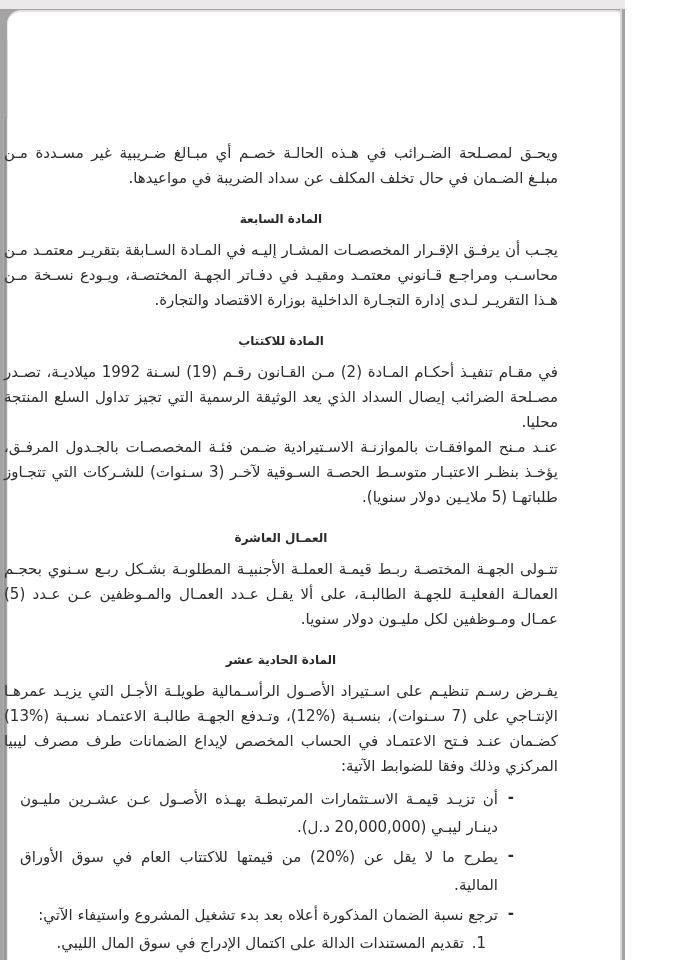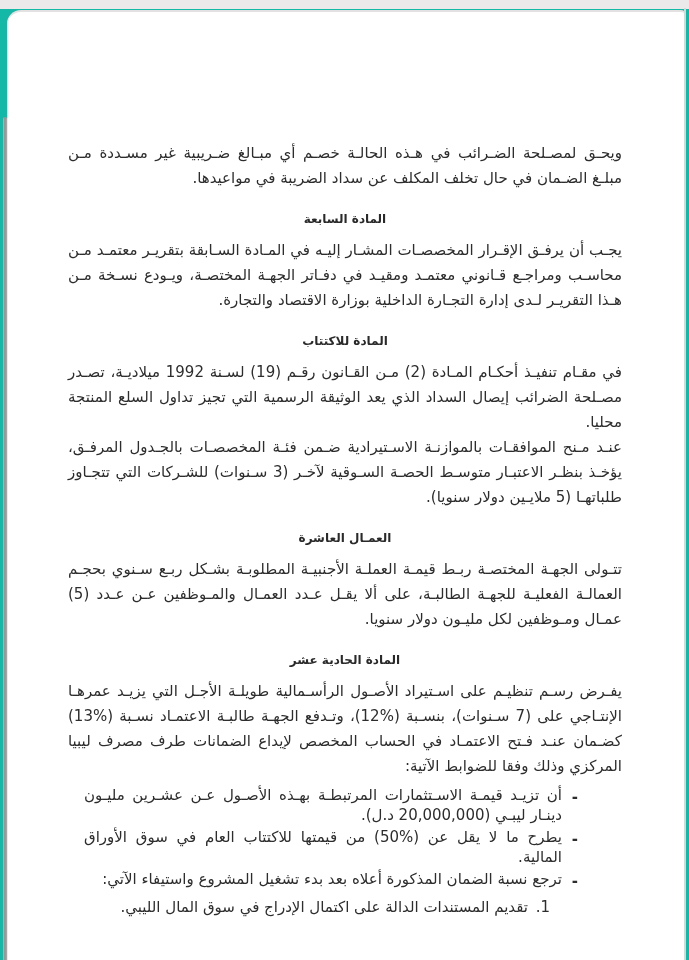--- a/index.html
+++ b/index.html
@@ -1,20 +1,20 @@
 <!DOCTYPE html>
 <html lang="ar"><head>
 <meta charset="utf-8">
 <style>
   html, body { margin: 0; padding: 0; background: #ffffff; }
   .page {
     position: relative;
-    width: 689px;
+    width: 625px;
     height: 960px;
-    background: #14b8a6;
+    background: #a3a3a3;
     overflow: hidden;
     font-family: "DejaVu Sans", sans-serif;
   }
   
   .edge-top {
     position: absolute; top: 0; left: 0; right: 0; height: 9px;
     background: #ebe9e9;
   }
   .sheet-outline {
     position: absolute; top: 10px; left: 7px; right: 4px; bottom: -4px;
@@ -72,21 +72,21 @@
   }
   .bullet-item .marker {
     flex: 0 0 16px;
     font-weight: bold;
     line-height: 24px;
     font-size: 15px;
   }
   .bullet-item .li-text {
     flex: 1;
     font-size: 15px;
-    line-height: 20px;
+    line-height: 28px;
     text-align: justify;
     text-justify: inter-word;
   }
   .numbered-item {
     display: flex;
     padding-right: 28px;
     margin-bottom: 2px;
   }
   .numbered-item .marker {
     flex: 0 0 22px;
@@ -132,21 +132,21 @@
 
     <div class="list">
 
       <div class="bullet-item">
         <span class="marker">-</span>
         <div class="li-text">أن تزيـد قيمـة الاسـتثمارات المرتبطـة بهـذه الأصـول عـن عشـرين مليـون دينـار ليبـي (20,000,000 د.ل).</div>
       </div>
 
       <div class="bullet-item">
         <span class="marker">-</span>
-        <div class="li-text">يطرح ما لا يقل عن (%50) من قيمتها للاكتتاب العام في سوق الأوراق المالية.</div>
+        <div class="li-text">يطرح ما لا يقل عن (%20) من قيمتها للاكتتاب العام في سوق الأوراق المالية.</div>
       </div>
 
       <div class="bullet-item">
         <span class="marker">-</span>
         <div class="li-text">ترجع نسبة الضمان المذكورة أعلاه بعد بدء تشغيل المشروع واستيفاء الآتي:</div>
       </div>
 
       <div class="numbered-item">
         <span class="marker">1.</span>
         <div class="li-text">تقديم المستندات الدالة على اكتمال الإدراج في سوق المال الليبي.</div>

